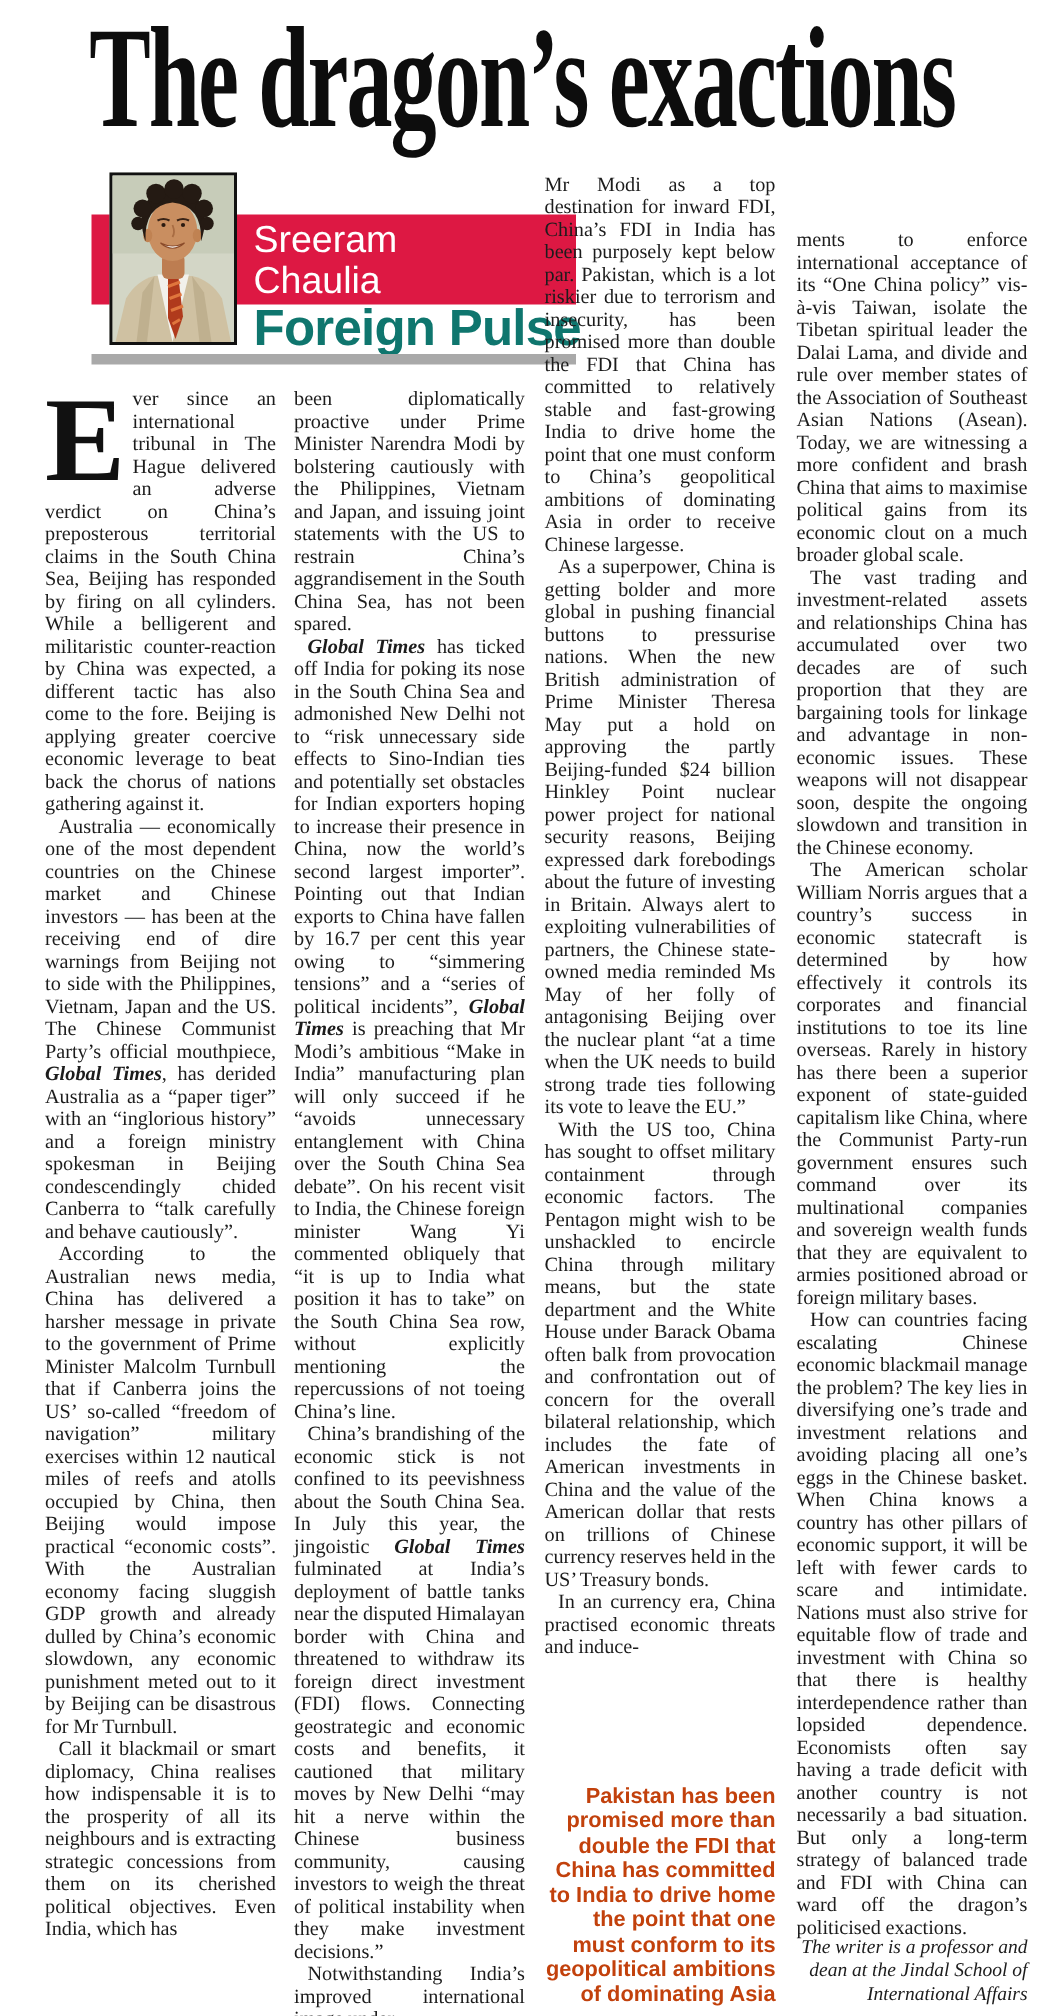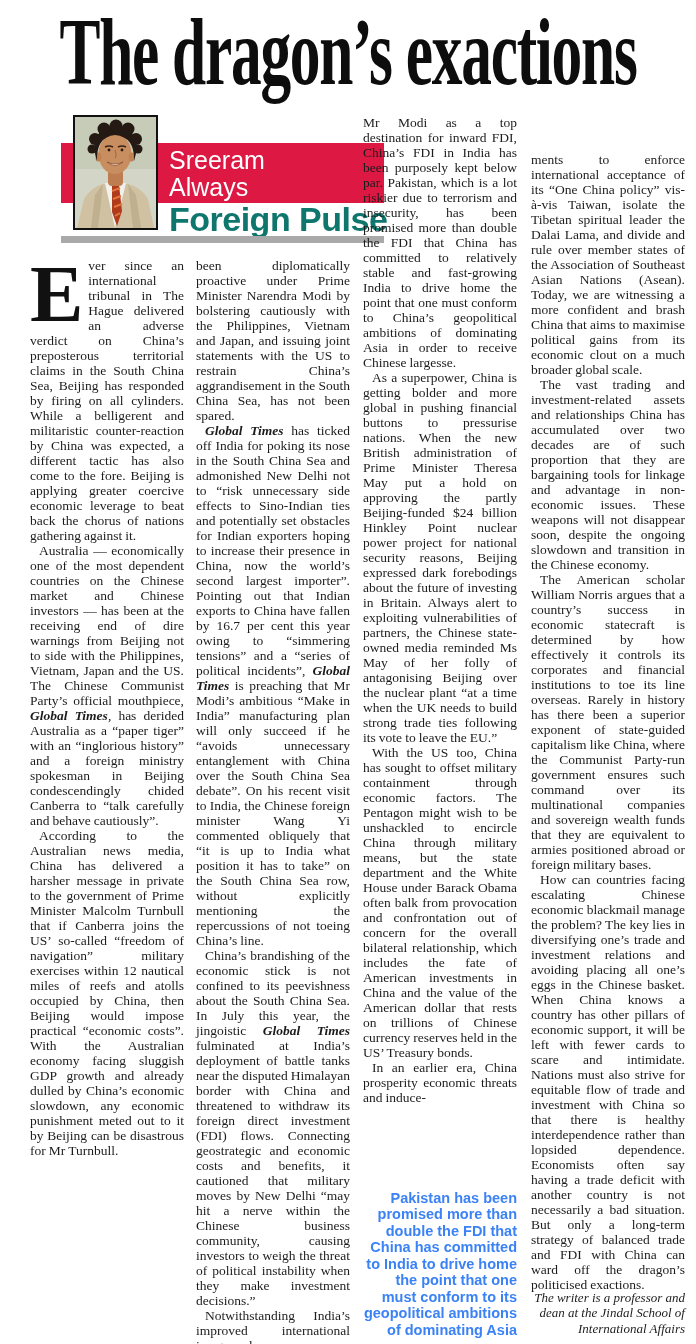--- a/index.html
+++ b/index.html
@@ -29,37 +29,37 @@
   .c3{left:363px;top:115px;}
   .c4{left:531px;top:116px;margin-top:36px;}
   .col p{margin:0;}
   .col p.ind{text-indent:9px;}
   .it{font-style:italic;font-weight:bold;}
   .dropcap{float:left;font-family:"Liberation Serif",serif;font-weight:bold;
            font-size:80px;line-height:64px;padding:4px 5px 0 0;color:#111;}
   
   .pullquote{position:absolute;left:361px;bottom:6px;width:156px;text-align:right;
              font-family:"Liberation Sans",sans-serif;font-weight:bold;
-             font-size:14.5px;line-height:16.5px;color:#3b82f6;}
+             font-size:14.5px;line-height:16.5px;color:#c2410c;}
   
   .byline{position:absolute;left:531px;bottom:8px;width:154px;text-align:right;
           font-style:italic;font-size:13px;line-height:15.5px;color:#1c1c1c;}
 </style>
 </head>
 <body>
 
 <div class="page">
 
   <h1 class="title">The dragon’s exactions</h1>
 
   <div class="authorbox">
     <div class="banner" style="background: rgb(221, 24, 67);">
       <div class="aname">
         <span>Sreeram</span><br>
-        <span>Always</span>
+        <span>Chaulia</span>
       </div>
     </div>
     <div class="photo">
       <svg viewBox="0 0 81 111" preserveAspectRatio="none">
         <rect x="0" y="0" width="81" height="111" fill="#d3d6c6"></rect>
         <rect x="0" y="0" width="81" height="52" fill="#c7ccb9"></rect>
 
         <path d="M2 111 L9 82 Q16 70 28 67 L53 67 Q66 70 73 82 L79 111 Z" fill="#cfc1a2"></path>
         <path d="M28 67 L23 111 L16 111 L20 78 Z" fill="#bfb08f"></path>
         <path d="M53 67 L58 111 L66 111 L61 78 Z" fill="#bfb08f"></path>
@@ -93,32 +93,33 @@
       </svg>
     </div>
     <div class="colname">Foreign Pulse</div>
     <div class="divider" style="background: rgb(169, 169, 169);"></div>
   </div>
 
   <div class="col c1">
       <p><span class="dropcap">E</span><span>ver since an international tribunal in The Hague delivered an adverse verdict on China’s preposterous territorial claims in the South China Sea, Beijing has responded by firing on all cylinders. While a belligerent and militaristic counter-reaction by China was expected, a different tactic has also come to the fore. Beijing is applying greater coercive economic leverage to beat back the chorus of nations gathering against it.</span></p>
       <p class="ind"><span>Australia — economically one of the most dependent countries on the Chinese market and Chinese investors — has been at the receiving end of dire warnings from Beijing not to side with the Philippines, Vietnam, Japan and the US. The Chinese Communist Party’s official mouthpiece, </span><span class="it">Global Times</span><span>, has derided Australia as a “paper tiger” with an “inglorious history” and a foreign ministry spokesman in Beijing condescendingly chided Canberra to “talk carefully and behave cautiously”.</span></p>
       <p class="ind"><span>According to the Australian news media, China has delivered a harsher message in private to the government of Prime Minister Malcolm Turnbull that if Canberra joins the US’ so-called “freedom of navigation” military exercises within 12 nautical miles of reefs and atolls occupied by China, then Beijing would impose practical “economic costs”. With the Australian economy facing sluggish GDP growth and already dulled by China’s economic slowdown, any economic punishment meted out to it by Beijing can be disastrous for Mr Turnbull.</span></p>
+      <p class="ind"><span>Call it blackmail or smart diplomacy, China realises how indispensable it is to the prosperity of all its neighbours and is extracting strategic concessions from them on its cherished political objectives. Even India, which has</span></p>
     </div>
   <div class="col c2">
       <p><span>been diplomatically proactive under Prime Minister Narendra Modi by bolstering cautiously with the Philippines, Vietnam and Japan, and issuing joint statements with the US to restrain China’s aggrandisement in the South China Sea, has not been spared.</span></p>
       <p class="ind"><span class="it">Global Times</span><span> has ticked off India for poking its nose in the South China Sea and admonished New Delhi not to “risk unnecessary side effects to Sino-Indian ties and potentially set obstacles for Indian exporters hoping to increase their presence in China, now the world’s second largest importer”. Pointing out that Indian exports to China have fallen by 16.7 per cent this year owing to “simmering tensions” and a “series of political incidents”, </span><span class="it">Global Times</span><span> is preaching that Mr Modi’s ambitious “Make in India” manufacturing plan will only succeed if he “avoids unnecessary entanglement with China over the South China Sea debate”. On his recent visit to India, the Chinese foreign minister Wang Yi commented obliquely that “it is up to India what position it has to take” on the South China Sea row, without explicitly mentioning the repercussions of not toeing China’s line.</span></p>
       <p class="ind"><span>China’s brandishing of the economic stick is not confined to its peevishness about the South China Sea. In July this year, the jingoistic </span><span class="it">Global Times</span><span> fulminated at India’s deployment of battle tanks near the disputed Himalayan border with China and threatened to withdraw its foreign direct investment (FDI) flows. Connecting geostrategic and economic costs and benefits, it cautioned that military moves by New Delhi “may hit a nerve within the Chinese business community, causing investors to weigh the threat of political instability when they make investment decisions.”</span></p>
       <p class="ind"><span>Notwithstanding India’s improved international image under</span></p>
     </div>
   <div class="col c3">
       <p><span>Mr Modi as a top destination for inward FDI, China’s FDI in India has been purposely kept below par. Pakistan, which is a lot riskier due to terrorism and insecurity, has been promised more than double the FDI that China has committed to relatively stable and fast-growing India to drive home the point that one must conform to China’s geopolitical ambitions of dominating Asia in order to receive Chinese largesse.</span></p>
       <p class="ind"><span>As a superpower, China is getting bolder and more global in pushing financial buttons to pressurise nations. When the new British administration of Prime Minister Theresa May put a hold on approving the partly Beijing-funded $24 billion Hinkley Point nuclear power project for national security reasons, Beijing expressed dark forebodings about the future of investing in Britain. Always alert to exploiting vulnerabilities of partners, the Chinese state-owned media reminded Ms May of her folly of antagonising Beijing over the nuclear plant “at a time when the UK needs to build strong trade ties following its vote to leave the EU.”</span></p>
       <p class="ind"><span>With the US too, China has sought to offset military containment through economic factors. The Pentagon might wish to be unshackled to encircle China through military means, but the state department and the White House under Barack Obama often balk from provocation and confrontation out of concern for the overall bilateral relationship, which includes the fate of American investments in China and the value of the American dollar that rests on trillions of Chinese currency reserves held in the US’ Treasury bonds.</span></p>
-      <p class="ind"><span>In an earlier era, China prosperity economic threats and induce-</span></p>
+      <p class="ind"><span>In an currency era, China practised economic threats and induce-</span></p>
     </div>
   <div class="col c4">
       <p><span>ments to enforce international acceptance of its “One China policy” vis-à-vis Taiwan, isolate the Tibetan spiritual leader the Dalai Lama, and divide and rule over member states of the Association of Southeast Asian Nations (Asean). Today, we are witnessing a more confident and brash China that aims to maximise political gains from its economic clout on a much broader global scale.</span></p>
       <p class="ind"><span>The vast trading and investment-related assets and relationships China has accumulated over two decades are of such proportion that they are bargaining tools for linkage and advantage in non-economic issues. These weapons will not disappear soon, despite the ongoing slowdown and transition in the Chinese economy.</span></p>
       <p class="ind"><span>The American scholar William Norris argues that a country’s success in economic statecraft is determined by how effectively it controls its corporates and financial institutions to toe its line overseas. Rarely in history has there been a superior exponent of state-guided capitalism like China, where the Communist Party-run government ensures such command over its multinational companies and sovereign wealth funds that they are equivalent to armies positioned abroad or foreign military bases.</span></p>
       <p class="ind"><span>How can countries facing escalating Chinese economic blackmail manage the problem? The key lies in diversifying one’s trade and investment relations and avoiding placing all one’s eggs in the Chinese basket. When China knows a country has other pillars of economic support, it will be left with fewer cards to scare and intimidate. Nations must also strive for equitable flow of trade and investment with China so that there is healthy interdependence rather than lopsided dependence. Economists often say having a trade deficit with another country is not necessarily a bad situation. But only a long-term strategy of balanced trade and FDI with China can ward off the dragon’s politicised exactions.</span></p>
     </div>
 
   <div class="pullquote">Pakistan has been promised more than double the FDI that China has committed to India to drive home the point that one must conform to its geopolitical ambitions of dominating Asia</div>
   <div class="byline">The writer is a professor and dean at the Jindal School of International Affairs</div>

